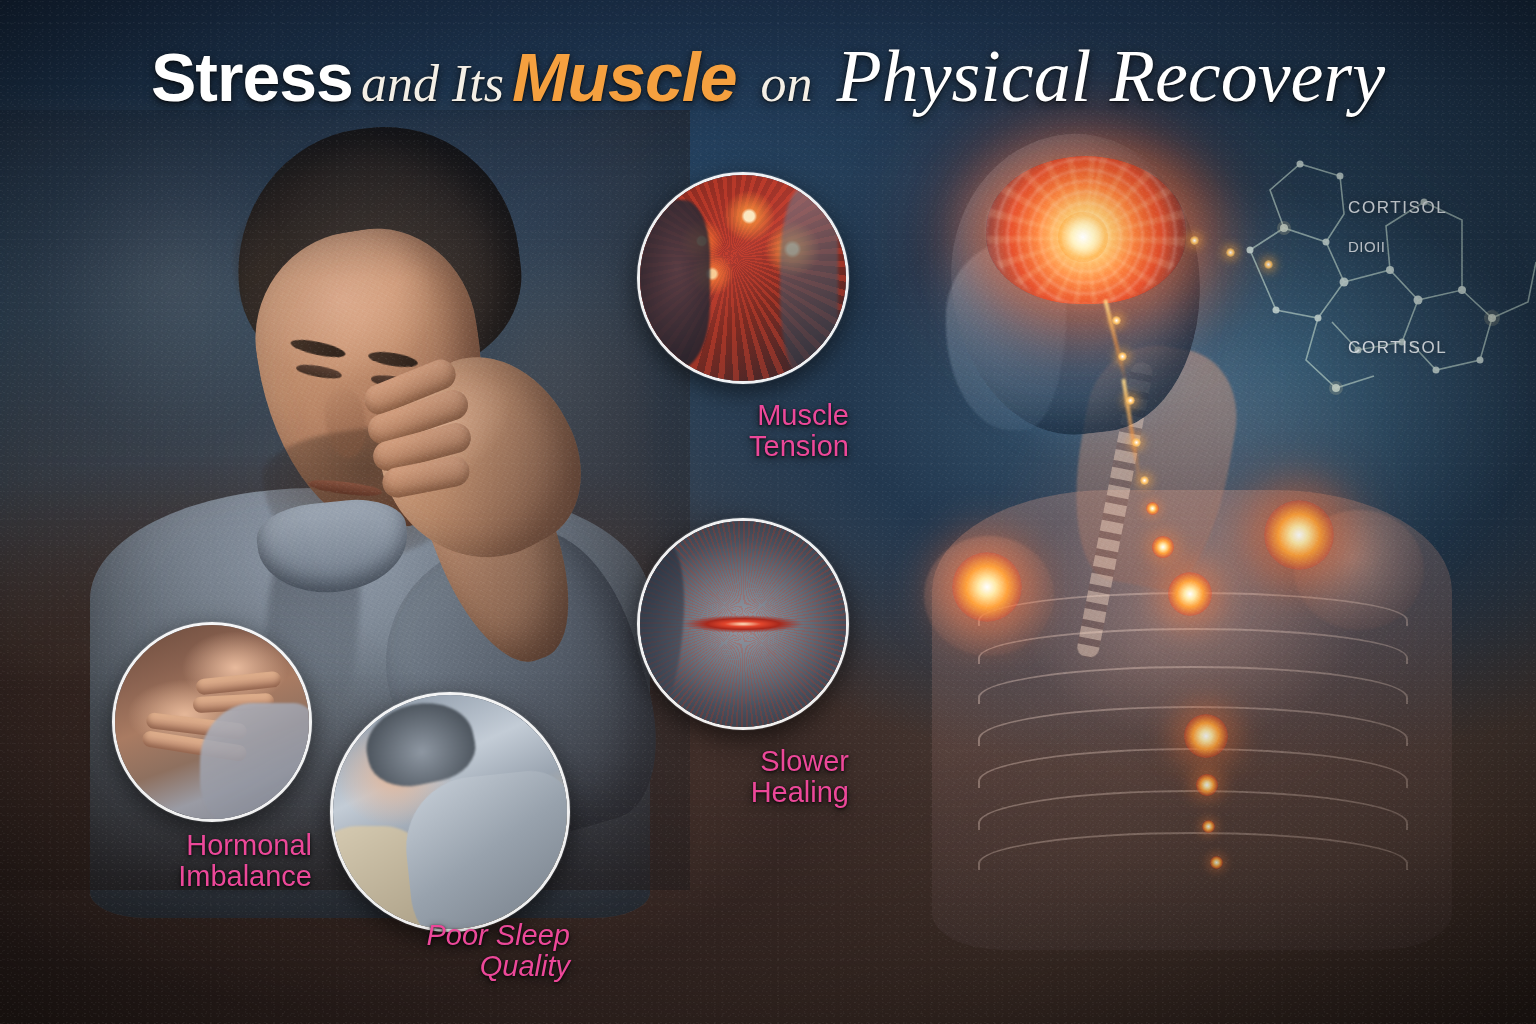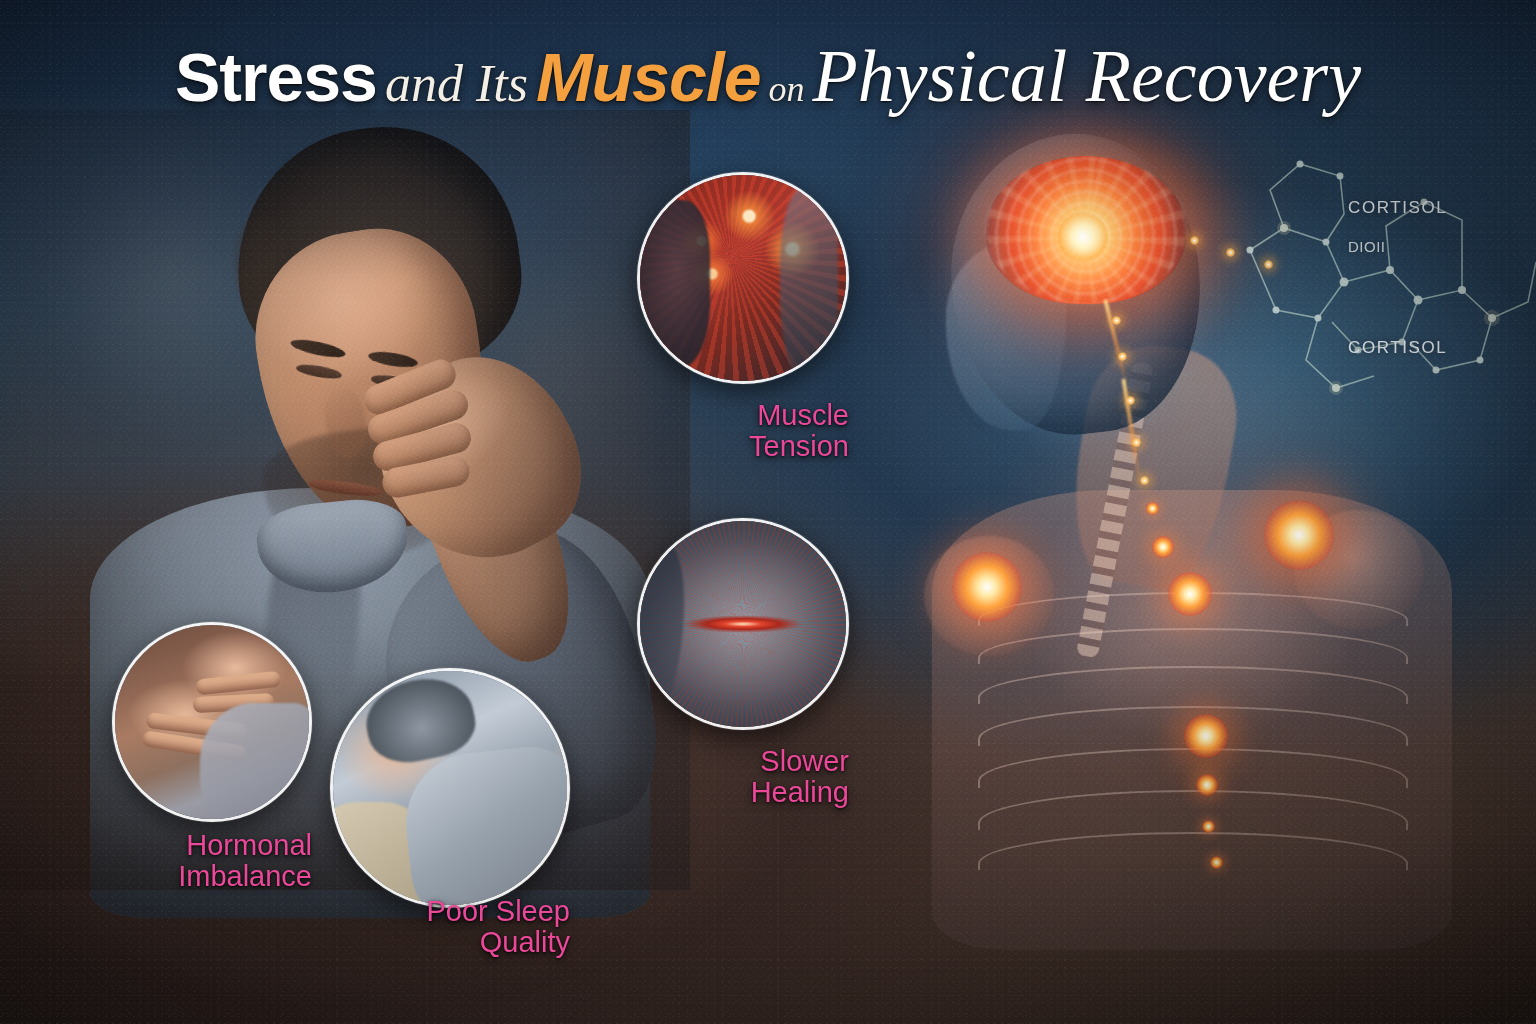--- a/index.html
+++ b/index.html
@@ -299,21 +299,21 @@
   .t-andits{
     font-family:"Liberation Serif", serif;font-style:italic;font-weight:400;
     font-size:52px;color:#f4efe6;margin:0 8px;
   }
   .t-impact{
     font-family:"Liberation Sans", sans-serif;font-weight:700;font-style:italic;
     font-size:68px;color:#f5a03f;letter-spacing:-1px;
   }
   .t-on{
     font-family:"Liberation Serif", serif;font-style:italic;font-weight:400;
-    font-size:36px;color:#f4efe6;margin:0 8px;
+    font-size:52px;color:#f4efe6;margin:0 24px;
   }
   .t-physrec{
     font-family:"Liberation Serif", serif;font-style:italic;font-weight:400;
     font-size:74px;color:#ffffff;letter-spacing:0px;
   }
 
   
   .callout{position:absolute;}
   .circle{
     position:relative;border-radius:50%;overflow:hidden;
@@ -564,21 +564,21 @@
         <div class="finger" style="left:40%;top:36%;width:42%;transform:rotate(-3deg);"></div>
         <div class="finger" style="left:16%;top:48%;width:52%;transform:rotate(7deg);"></div>
         <div class="finger" style="left:14%;top:58%;width:54%;transform:rotate(9deg);"></div>
         <div class="cloth"></div>
       </div>
     </div>
     <div class="cap" style="top:208px;">Hormonal
 Imbalance</div>
   </div>
 
-  <div class="callout" style="left:330px;top:668px;">
+  <div class="callout" style="left:330px;top:692px;font-style:italic;">
     <div class="circle" style="width:240px;height:240px;">
       <div class="art-sleep">
         <div class="pillow"></div>
         <div class="hair"></div>
         <div class="shirt"></div>
       </div>
     </div>
     <div class="cap" style="top:228px;">Poor Sleep
 Quality</div>
   </div>

